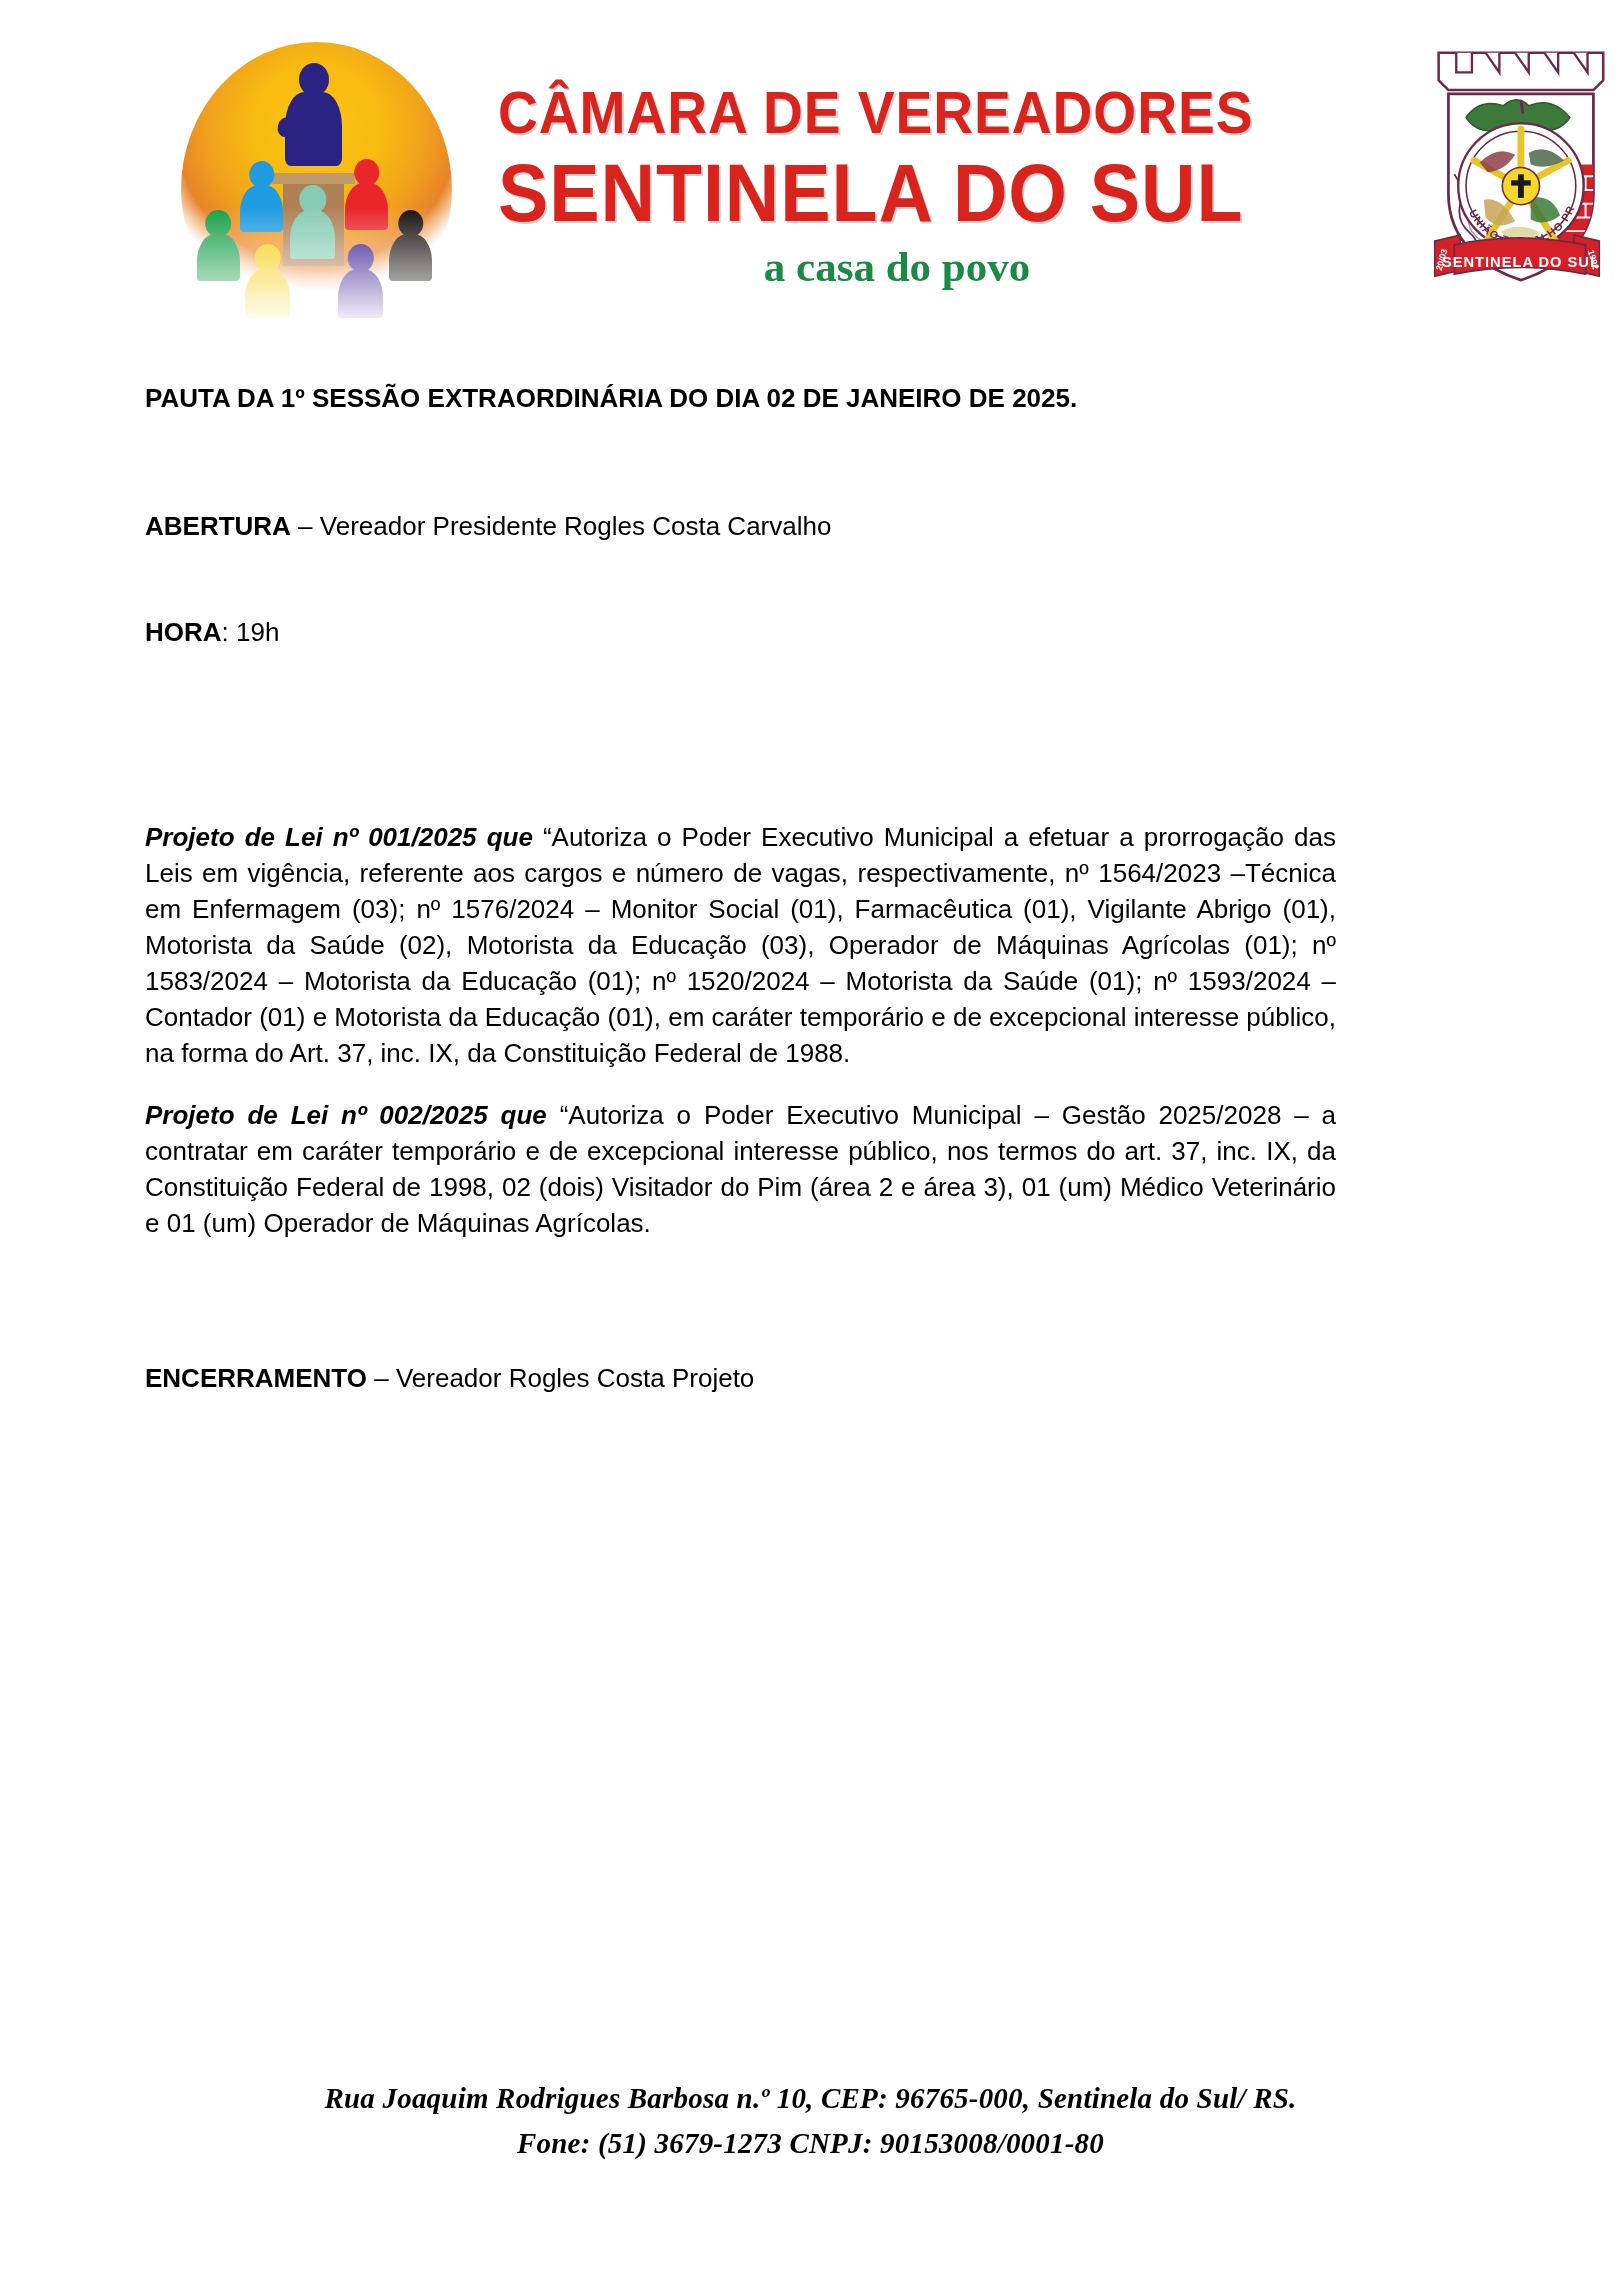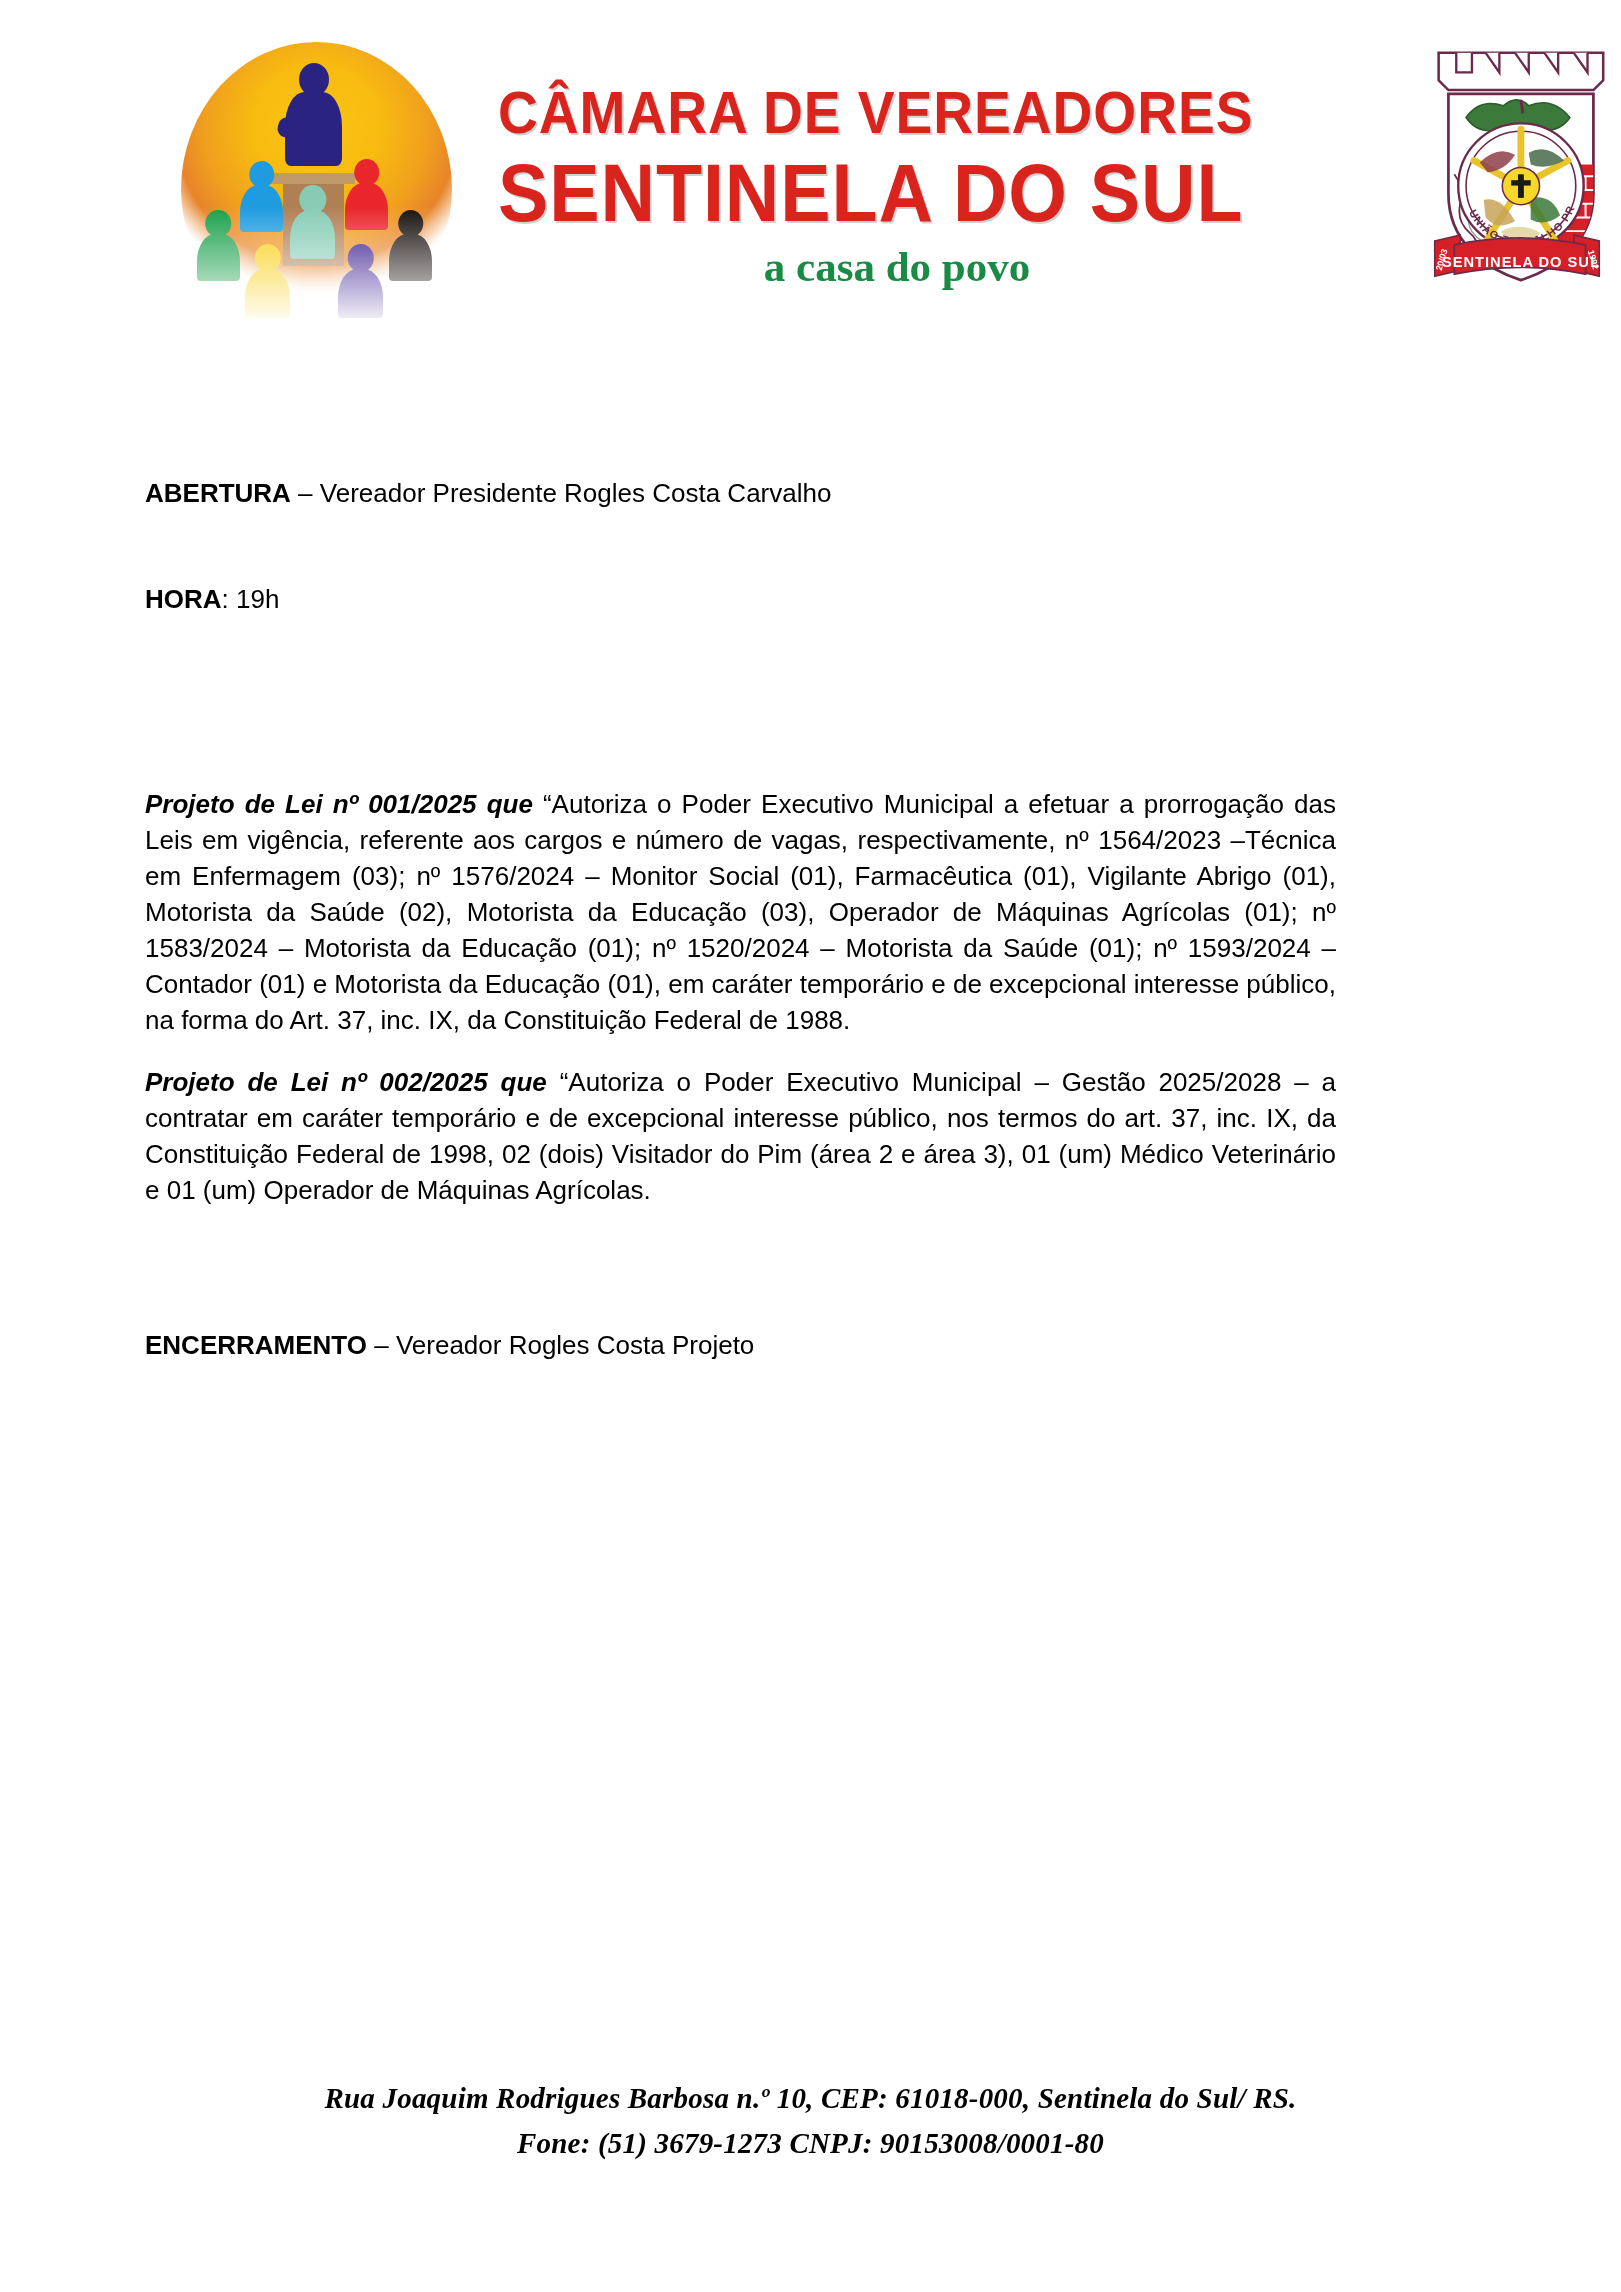--- a/index.html
+++ b/index.html
@@ -336,20 +336,21 @@
         <path d="M34 210 Q102 196 168 210 L168 240 Q102 226 34 240 Z" fill="#d62027" stroke="#6b2a4a" stroke-width="1.8"></path>
         <text x="102" y="233" text-anchor="middle" font-family="Liberation Sans, sans-serif" font-size="15" font-weight="bold" fill="#ffffff" letter-spacing="1">SENTINELA DO SUL</text>
         <text x="24" y="226" text-anchor="middle" font-family="Liberation Sans, sans-serif" font-size="9" font-weight="bold" fill="#ffffff" transform="rotate(-74 24 226)">20/03</text>
         <text x="173" y="226" text-anchor="middle" font-family="Liberation Sans, sans-serif" font-size="9" font-weight="bold" fill="#ffffff" transform="rotate(74 173 226)">1992</text>
       </svg>
     </div>
   </div>
 
   <div class="content">
 
+    <div class="doc-title">PAUTA DA 1º SESSÃO EXTRAORDINÁRIA DO DIA 02 DE JANEIRO DE 2025.</div>
 
     <div class="spacer-lg"></div>
 
     <p class="line">
       <b>ABERTURA</b><span> – Vereador Presidente Rogles Costa Carvalho</span>
     </p>
 
     <div class="spacer-md"></div>
 
     <p class="line">
@@ -371,18 +372,18 @@
     <p class="para"><b>Projeto de Lei nº 002/2025 que</b><span> “Autoriza o Poder Executivo Municipal – Gestão 2025/2028 – a contratar em caráter temporário e de excepcional interesse público, nos termos do art. 37, inc. IX, da Constituição Federal de 1998, 02 (dois) Visitador do Pim (área 2 e área 3), 01 (um) Médico Veterinário e 01 (um) Operador de Máquinas Agrícolas.</span></p>
 
     <div style="height:120px"></div>
 
     <p class="line">
       <b>ENCERRAMENTO</b><span> – Vereador Rogles Costa Projeto</span>
     </p>
   </div>
 
   <div class="footer">
-    <div>Rua Joaquim Rodrigues Barbosa n.º 10, CEP: 61018-000,  Sentinela do Sul/ RS.</div>
+    <div>Rua Joaquim Rodrigues Barbosa n.º 10, CEP: 96765-000,  Sentinela do Sul/ RS.</div>
     <div>Fone: (51) 3679-1273 CNPJ: 90153008/0001-80</div>
   </div>
 
 </div>
 
 
 </body></html>

